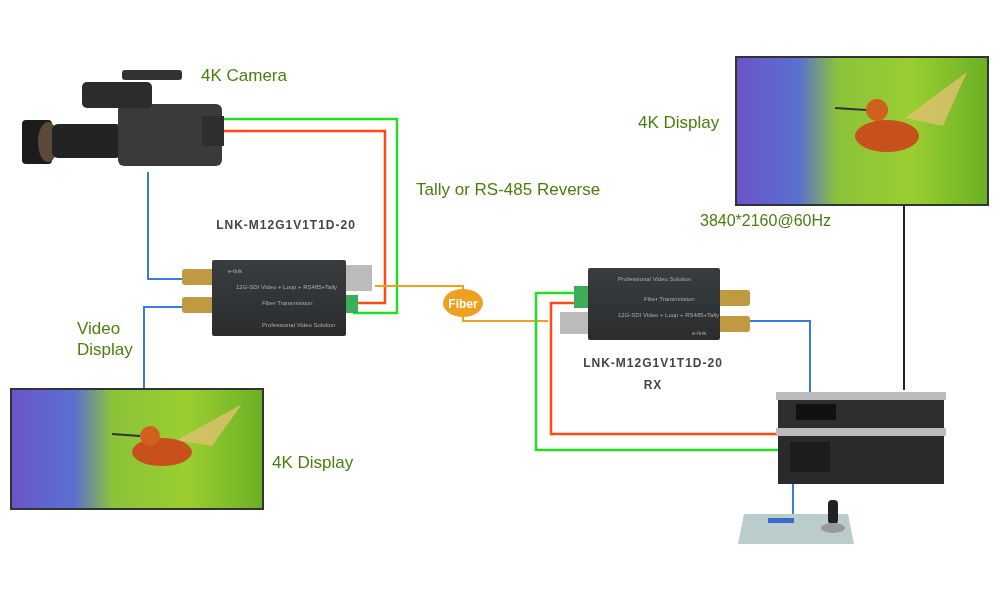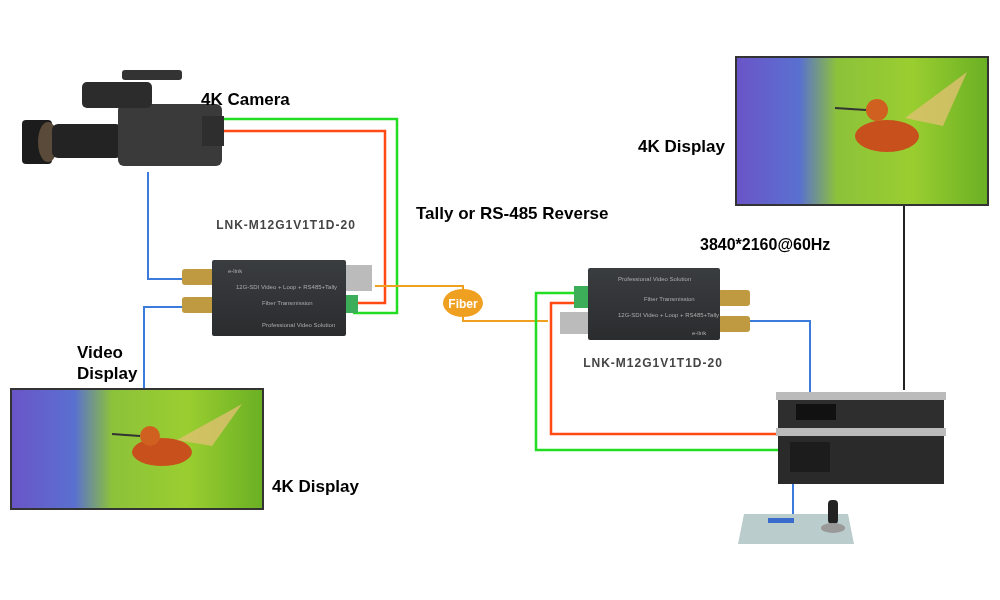--- a/index.html
+++ b/index.html
@@ -1,17 +1,17 @@
 <!DOCTYPE html>
 <html><head>
 <meta charset="utf-8">
 <style>
   html,body{margin:0;padding:0;background:#fff;}
   body{width:1000px;height:600px;position:relative;overflow:hidden;font-family:"Liberation Sans",sans-serif;}
-  .lbl{position:absolute;font-weight:bold;color:#000000;font-size:17px;white-space:nowrap;margin-top:24px;}
+  .lbl{position:absolute;font-weight:normal;color:#4d7c0f;font-size:17px;white-space:nowrap;}
   .model{position:absolute;font-weight:bold;color:#444;font-size:12px;text-align:center;letter-spacing:1px;}
   svg.wires{position:absolute;left:0;top:0;}
   .display{position:absolute;border:2px solid #333;overflow:hidden;box-sizing:border-box;}
   .dev{position:absolute;}
   .unit-box{position:absolute;background:linear-gradient(#3a3d3f,#2a2c2e);border-radius:2px;color:#aaa;font-size:6px;}
   .unit-box .t{position:absolute;white-space:nowrap;}
 </style>
 </head>
 <body>
 
@@ -98,20 +98,21 @@
   </svg>
   <div class="unit-box" style="left:28px;top:2px;width:132px;height:72px;">
     <span class="t" style="left:30px;top:8px;">Professional Video Solution</span>
     <span class="t" style="left:56px;top:28px;">Fiber Transmission</span>
     <span class="t" style="left:30px;top:44px;">12G-SDI Video + Loop + RS485+Tally</span>
     <span class="t" style="left:104px;top:62px;">e-link</span>
   </div>
 </div>
 <div class="model" style="left:553px;top:352px;width:200px;line-height:22px;">
   <div>LNK-M12G1V1T1D-20</div>
+  <div>RX</div>
 </div>
 
 <div class="lbl" style="left:638px;top:113px;">4K Display</div>
 <div class="display" style="left:735px;top:56px;width:254px;height:150px;background:linear-gradient(90deg,#6a55c8 0%,#5a70d0 25%,#8cc23a 40%,#9ace30 70%,#6bb024 100%);">
   <svg width="254" height="150">
     <ellipse cx="150" cy="78" rx="32" ry="16" fill="#c8501c"></ellipse>
     <circle cx="140" cy="52" r="11" fill="#d06020"></circle>
     <line x1="129" y1="52" x2="98" y2="50" stroke="#333" stroke-width="2"></line>
     <polygon points="168,60 230,14 206,68" fill="#e0c070" opacity="0.8"></polygon>
   </svg>

